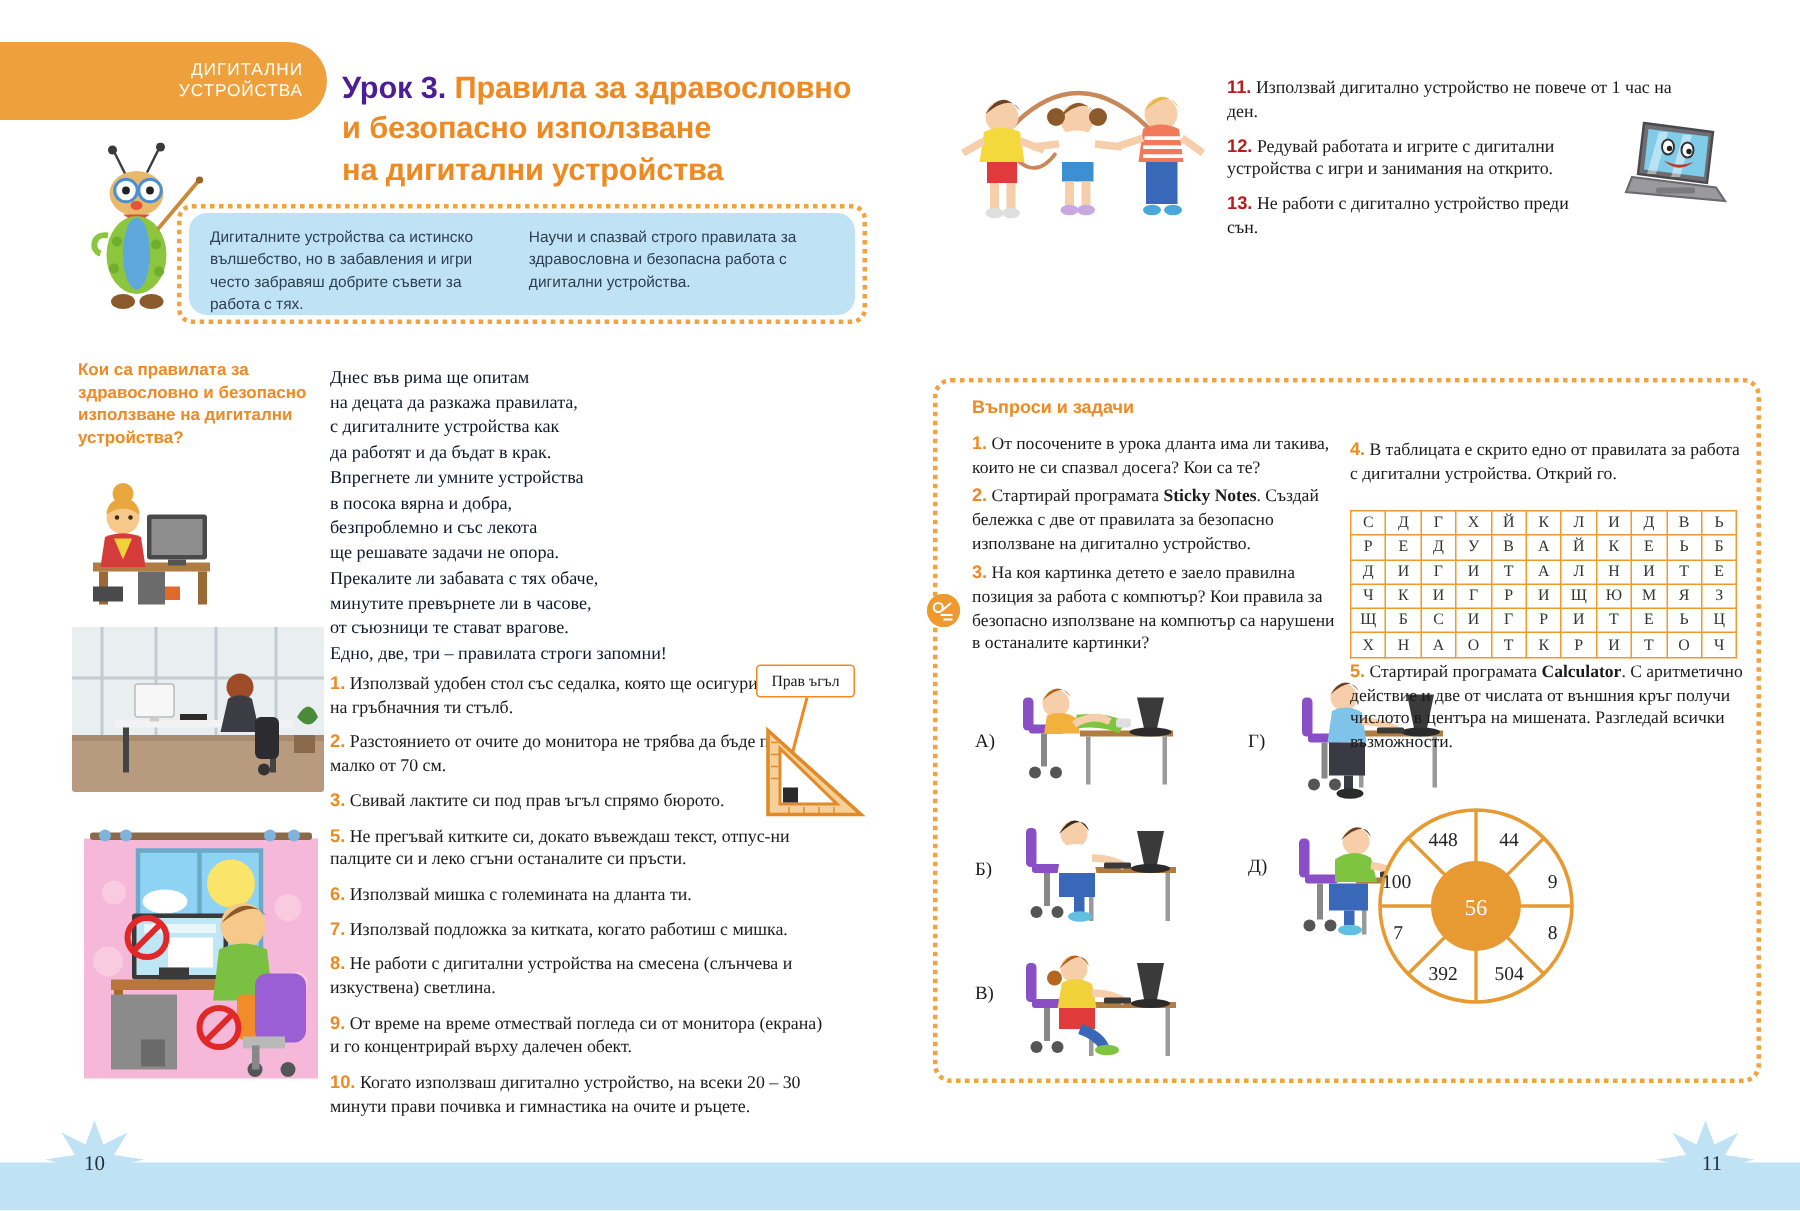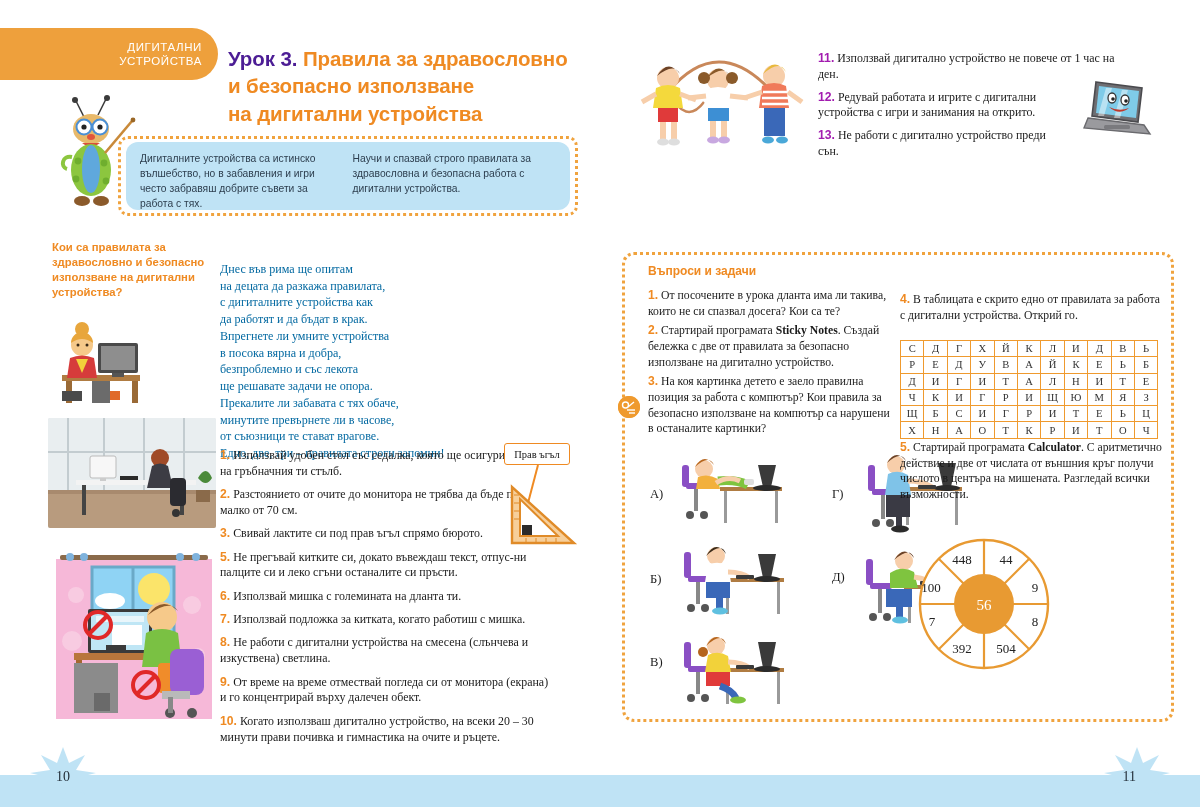--- a/index.html
+++ b/index.html
@@ -58,22 +58,22 @@
   }
   .fig-kid-pc { position:absolute; left:52px; top:313px; width:105px; height:95px; }
   .photo-office {
     position:absolute; left:48px; top:418px; width:168px; height:110px;
     border-radius:2px; overflow:hidden;
   }
   .fig-room { position:absolute; left:50px; top:545px; width:168px; height:185px; }
 
   
   .poem {
-    position:absolute; left:220px; top:261px; width:290px;
-    font-size:12.1px; line-height:1.385; color:#0369a1;
+    position:absolute; left:220px; top:243px; width:290px;
+    font-size:12.1px; line-height:1.385; color:#0f172a;
   }
 
   
   .rules {
     position:absolute; left:220px; top:447px; width:330px;
     font-size:11.9px; line-height:1.33; color:#1a1a1a;
   }
   .rules li { list-style:none; margin-bottom:6.5px; }
   .rules .rn { color:#ef8a22; font-weight:bold; font-family:"Liberation Sans", sans-serif; font-size:12.2px; }
 
@@ -99,21 +99,21 @@
     font-size:14px; color:#24303a; font-weight:normal;
   }
 
   
   .fig-rope { position:absolute; left:626px; top:40px; width:185px; height:108px; }
   .rules-right {
     position:absolute; left:818px; top:50px; width:320px;
     font-size:11.9px; line-height:1.33; color:#1a1a1a;
   }
   .rules-right li { list-style:none; margin-bottom:6px; }
-  .rules-right .rn { color:#a21caf; font-weight:bold; font-family:"Liberation Sans", sans-serif; font-size:12.2px; }
+  .rules-right .rn { color:#b91c1c; font-weight:bold; font-family:"Liberation Sans", sans-serif; font-size:12.2px; }
   .fig-laptop { position:absolute; left:1082px; top:78px; width:72px; height:62px; }
 
   
   .tasks-frame {
     position:absolute; left:622px; top:252px; width:552px; height:470px;
     border:3px dotted #f0a33e; border-radius:12px;
   }
   .tasks-title {
     position:absolute; left:648px; top:264px;
     font-family:"Liberation Sans", sans-serif;
@@ -654,16 +654,16 @@
       <text x="108" y="115" text-anchor="middle" font-family="Liberation Serif, serif" font-size="13" fill="#222">504</text>
       <text x="64" y="115" text-anchor="middle" font-family="Liberation Serif, serif" font-size="13" fill="#222">392</text>
       <text x="34" y="88" text-anchor="middle" font-family="Liberation Serif, serif" font-size="13" fill="#222">7</text>
       <text x="33" y="54" text-anchor="middle" font-family="Liberation Serif, serif" font-size="13" fill="#222">100</text>
     </svg>
 
     <div class="footer-band"></div>
     <svg class="star-badge r" viewBox="0 0 66 54">
       <path d="M33 0 L39 16 L55 8 L46 23 L66 26 L46 31 L55 48 L38 38 L33 54 L28 38 L11 48 L20 31 L0 26 L20 23 L11 8 L27 16 Z" fill="#bfe3f5"></path>
     </svg>
-    <div class="pagenum" style="right:64px; bottom:22px;text-align:right;">11</div>
+    <div class="pagenum" style="right:52px; bottom:22px;text-align:right;">11</div>
   </div>
 
 </div>
 
 </body></html>

